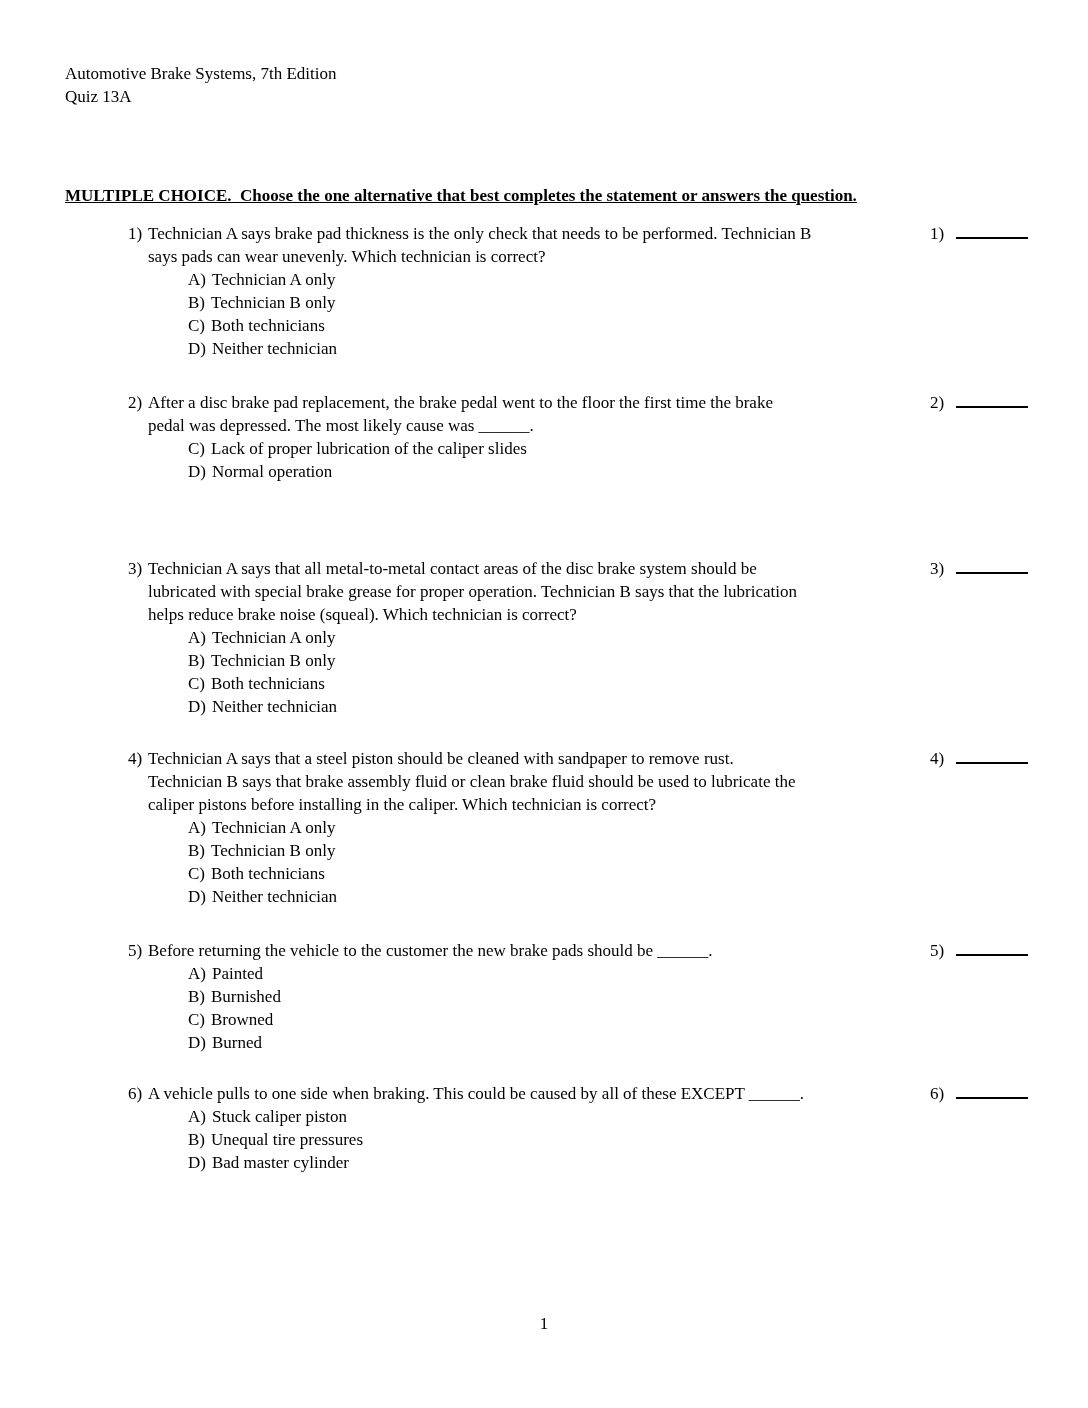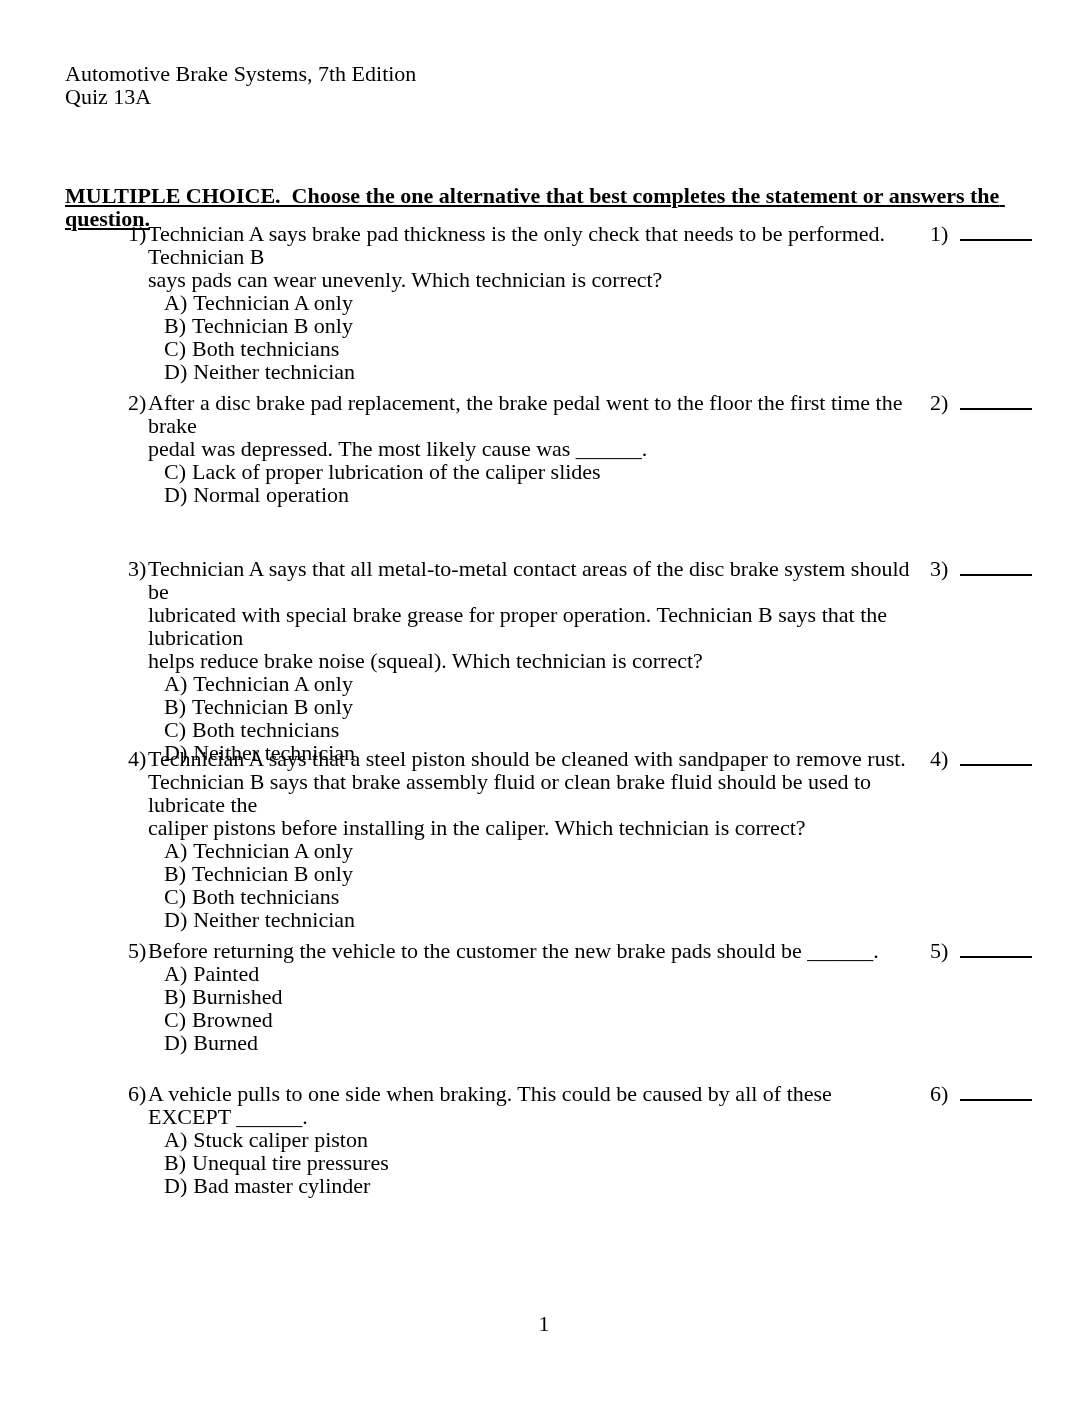--- a/index.html
+++ b/index.html
@@ -4,21 +4,21 @@
 <style>
   * { margin: 0; padding: 0; box-sizing: border-box; }
   html, body { background: #ffffff; }
   .page {
     position: relative;
     width: 1088px;
     height: 1408px;
     background: #ffffff;
     color: #000000;
     font-family: "Liberation Serif", "DejaVu Serif", serif;
-    font-size: 22px;
+    font-size: 17px;
     line-height: 23px;
     overflow: hidden;
   }
   .doc-header { position: absolute; left: 65px; top: 62px; }
   .name-row { position: absolute; left: 65px; top: 119px; }
   .name-line {
     display: inline-block;
     width: 319px;
     height: 4px;
     border-bottom: 1.5px solid #000;
@@ -34,21 +34,21 @@
   .q { position: absolute; left: 128px; width: 930px; }
   .q1 { top: 222px; }
   .q2 { top: 391px; }
   .q3 { top: 557px; }
   .q4 { top: 747px; }
   .q5 { top: 939px; }
   .q6 { top: 1082px; }
   .q-main { display: flex; width: 790px; }
   .q-num { flex: 0 0 20px; }
   .q-text { white-space: pre-line; }
-  .choices { margin-left: 16px; }
+  .choices { margin-left: 40px; }
   .choice { white-space: nowrap; }
   .c-label { margin-right: 6px; }
   .q-answer {
     position: absolute;
     left: 802px;
     top: 0;
     white-space: nowrap;
   }
   .ans-blank {
     display: inline-block;

